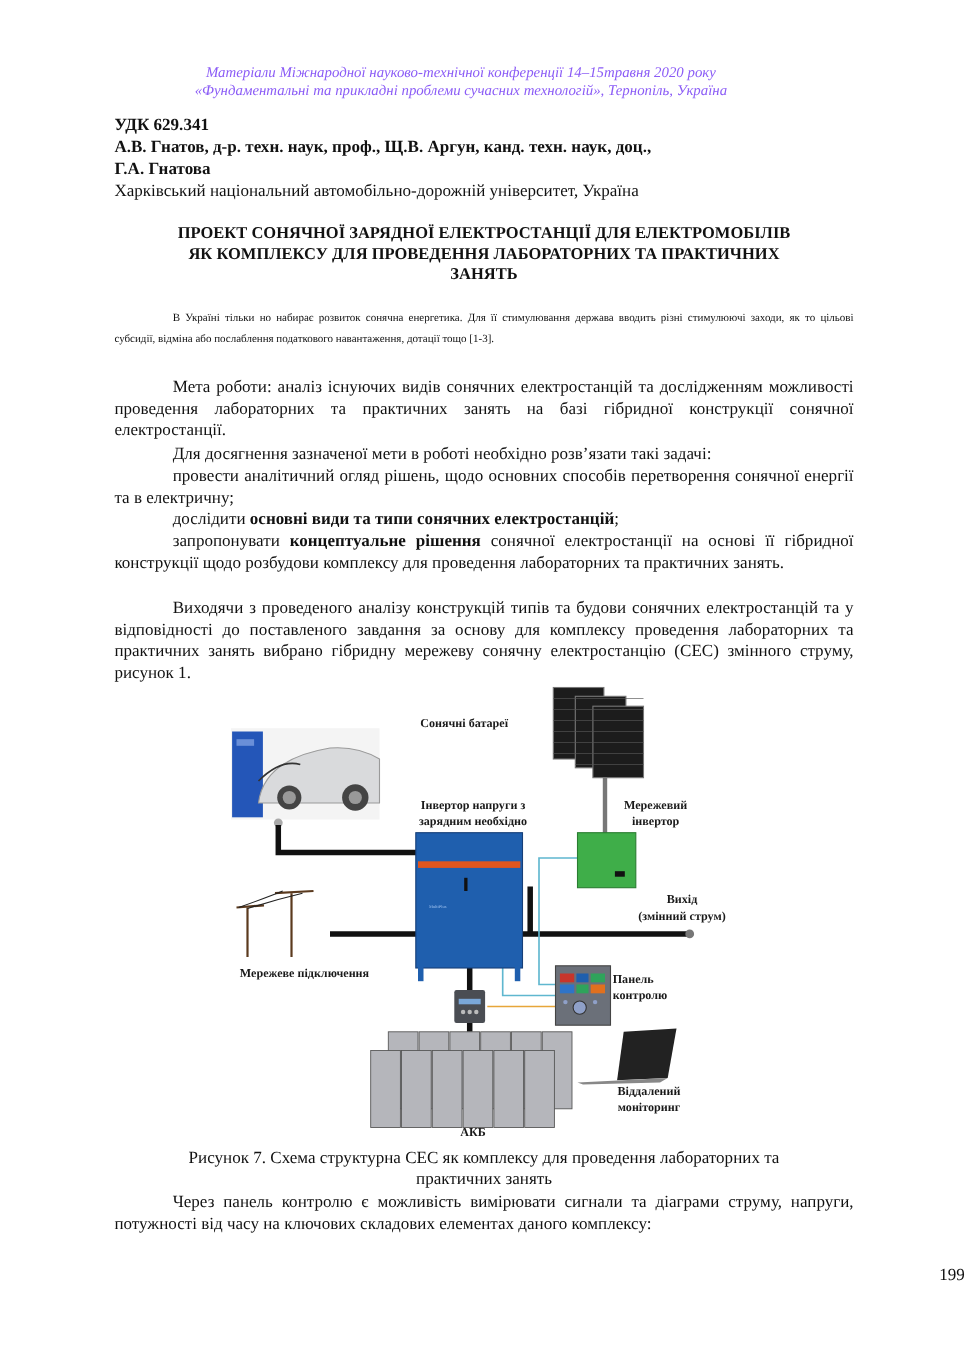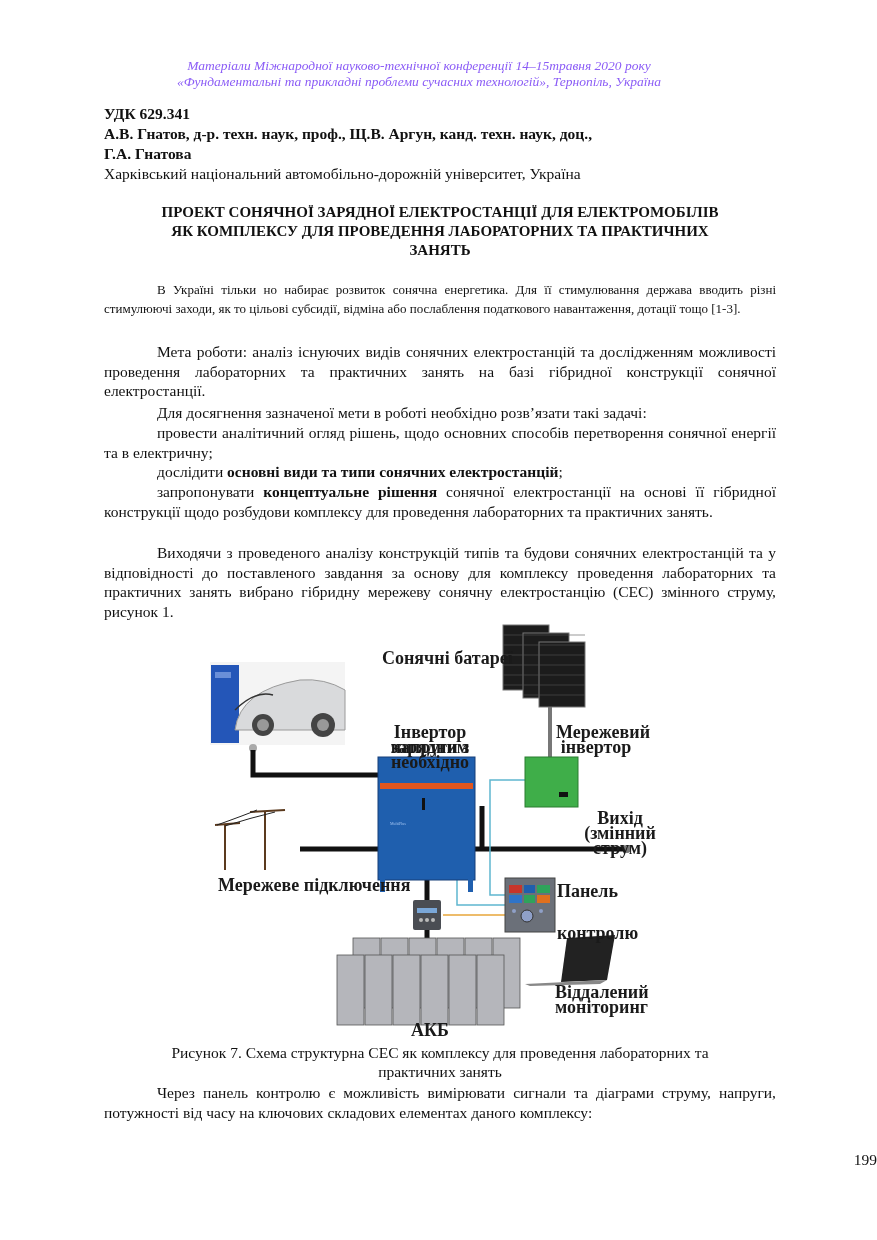--- a/index.html
+++ b/index.html
@@ -7,39 +7,39 @@
   .abs { position: absolute; }
   .header { left: 0; width: 838px; text-align: center; font-style: italic; font-size: 13.5px; line-height: 17px; color: #8b5cf6; }
   .udk, .authors { left: 104px; font-weight: bold; font-size: 15.5px; line-height: 19px; }
   .affil { left: 104px; font-size: 15.5px; line-height: 19px; }
   .title { left: 104px; width: 672px; text-align: center; font-weight: bold; font-size: 15px; line-height: 19px; }
   .para { left: 104px; width: 672px; font-size: 15.5px; line-height: 19.5px; text-align: justify; }
   .indent { text-indent: 53px; }
   .bold { font-weight: bold; }
   .caption { left: 104px; width: 672px; text-align: center; font-size: 15.5px; line-height: 19.5px; }
   .pagenum { left: 0; width: 877px; text-align: right; font-size: 15.5px; }
-  .figlabel { font-weight: bold; font-size: 18px; line-height: 15px; color: #1a1a1a; text-align: center; }
+  .figlabel { font-weight: bold; font-size: 11px; line-height: 15px; color: #1a1a1a; text-align: center; }
   svg text { font-family: "Liberation Serif", serif; }
 </style>
 </head>
 <body>
 
 <div class="abs header" style="top:57px;">Матеріали Міжнародної науково-технічної конференції 14–15травня 2020 року</div>
 <div class="abs header" style="top:73px;">«Фундаментальні та прикладні проблеми сучасних технологій», Тернопіль, Україна</div>
 
 <div class="abs udk" style="top:104px;">УДК 629.341</div>
 <div class="abs authors" style="top:124px;">А.В. Гнатов, д-р. техн. наук, проф., Щ.В. Аргун, канд. техн. наук, доц.,</div>
 <div class="abs authors" style="top:144px;">Г.А. Гнатова</div>
 <div class="abs affil" style="top:164px;">Харківський національний автомобільно-дорожній університет, Україна</div>
 
 <div class="abs title" style="top:203px;">ПРОЕКТ СОНЯЧНОЇ ЗАРЯДНОЇ ЕЛЕКТРОСТАНЦІЇ ДЛЯ ЕЛЕКТРОМОБІЛІВ</div>
 <div class="abs title" style="top:222px;">ЯК КОМПЛЕКСУ ДЛЯ ПРОВЕДЕННЯ ЛАБОРАТОРНИХ ТА ПРАКТИЧНИХ</div>
 <div class="abs title" style="top:241px;">ЗАНЯТЬ</div>
 
-<div class="abs para indent" style="top:280px; line-height:19px; font-size:13px;">В Україні тільки но набирає розвиток сонячна енергетика. Для її стимулювання держава вводить різні стимулюючі заходи, як то цільові субсидії, відміна або послаблення податкового навантаження, дотації тощо [1-3].</div>
+<div class="abs para indent" style="top:280px; line-height:19px; font-size:10px;">В Україні тільки но набирає розвиток сонячна енергетика. Для її стимулювання держава вводить різні стимулюючі заходи, як то цільові субсидії, відміна або послаблення податкового навантаження, дотації тощо [1-3].</div>
 <div class="abs para indent" style="top:342px;">Мета роботи: аналіз існуючих видів сонячних електростанцій та дослідженням можливості проведення лабораторних та практичних занять на базі гібридної конструкції сонячної електростанції.</div>
 <div class="abs para indent" style="top:403px;">Для досягнення зазначеної мети в роботі необхідно розв’язати такі задачі:</div>
 <div class="abs para indent" style="top:423px;">провести аналітичний огляд рішень, щодо основних способів перетворення сонячної енергії та в електричну;</div>
 <div class="abs para indent" style="top:462px;"><span>дослідити </span><span class="bold">основні види та типи сонячних електростанцій</span><span>;</span></div>
 <div class="abs para indent" style="top:482px;"><span>запропонувати </span><span class="bold">концептуальне рішення</span><span> сонячної електростанції на основі її гібридної конструкції щодо розбудови комплексу для проведення лабораторних та практичних занять.</span></div>
 <div class="abs para indent" style="top:543px;">Виходячи з проведеного аналізу конструкцій типів та будови сонячних електростанцій та у відповідності до поставленого завдання за основу для комплексу проведення лабораторних та практичних занять вибрано гібридну мережеву сонячну електростанцію (СЕС) змінного струму, рисунок 1.</div>
 
 <svg class="abs" style="left:195px; top:620px;" width="490" height="415" viewBox="0 0 490 415">
 
   <g>
@@ -155,21 +155,21 @@
 
 <div class="abs figlabel" style="left:382px; top:651px;">Сонячні батареї</div>
 <div class="abs figlabel" style="left:370px; top:725px; width:120px;">Інвертор напруги з</div>
 <div class="abs figlabel" style="left:370px; top:740px; width:120px;">зарядним необхідно</div>
 <div class="abs figlabel" style="left:556px; top:725px; width:80px;">Мережевий</div>
 <div class="abs figlabel" style="left:556px; top:740px; width:80px;">інвертор</div>
 <div class="abs figlabel" style="left:570px; top:811px; width:100px;">Вихід</div>
 <div class="abs figlabel" style="left:565px; top:826px; width:110px;">(змінний струм)</div>
 <div class="abs figlabel" style="left:218px; top:878px;">Мережеве підключення</div>
 <div class="abs figlabel" style="left:557px; top:884px; text-align:left;">Панель</div>
-<div class="abs figlabel" style="left:557px; top:926px; text-align:right;">контролю</div>
+<div class="abs figlabel" style="left:557px; top:898px; text-align:right;">контролю</div>
 <div class="abs figlabel" style="left:555px; top:985px; width:70px;">Віддалений</div>
 <div class="abs figlabel" style="left:555px; top:1000px; width:70px;">моніторинг</div>
 <div class="abs figlabel" style="left:410px; top:1023px; width:40px;">АКБ</div>
 
 <div class="abs caption" style="top:1043px;">Рисунок 7. Схема структурна СЕС як комплексу для проведення лабораторних та</div>
 <div class="abs caption" style="top:1062px;">практичних занять</div>
 
 <div class="abs para indent" style="top:1083px;">Через панель контролю є можливість вимірювати сигнали та діаграми струму, напруги, потужності від часу на ключових складових елементах даного комплексу:</div>
 
 <div class="abs pagenum" style="top:1151px;">199</div>

